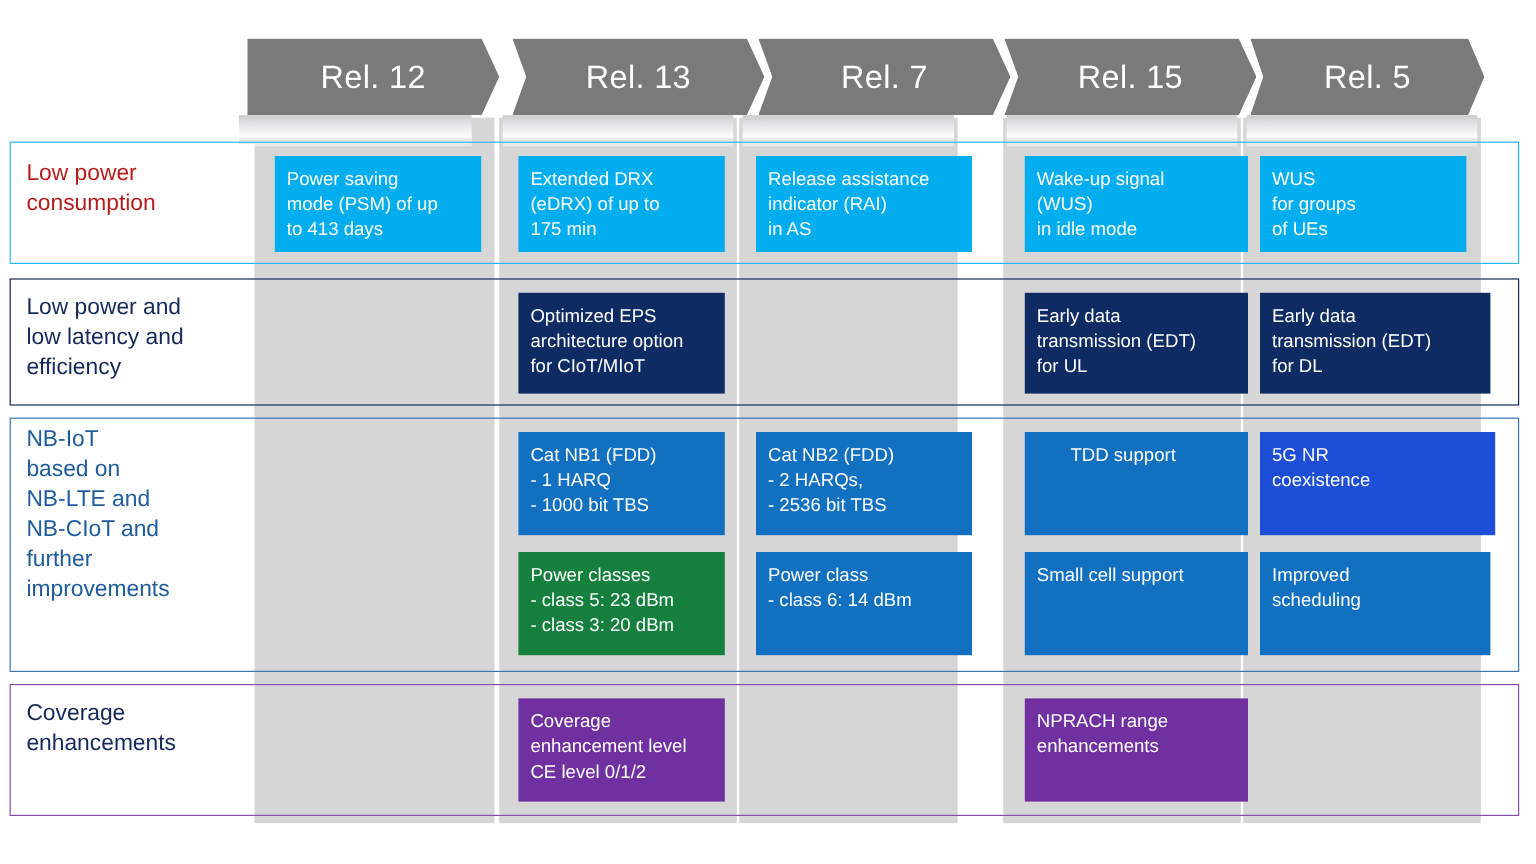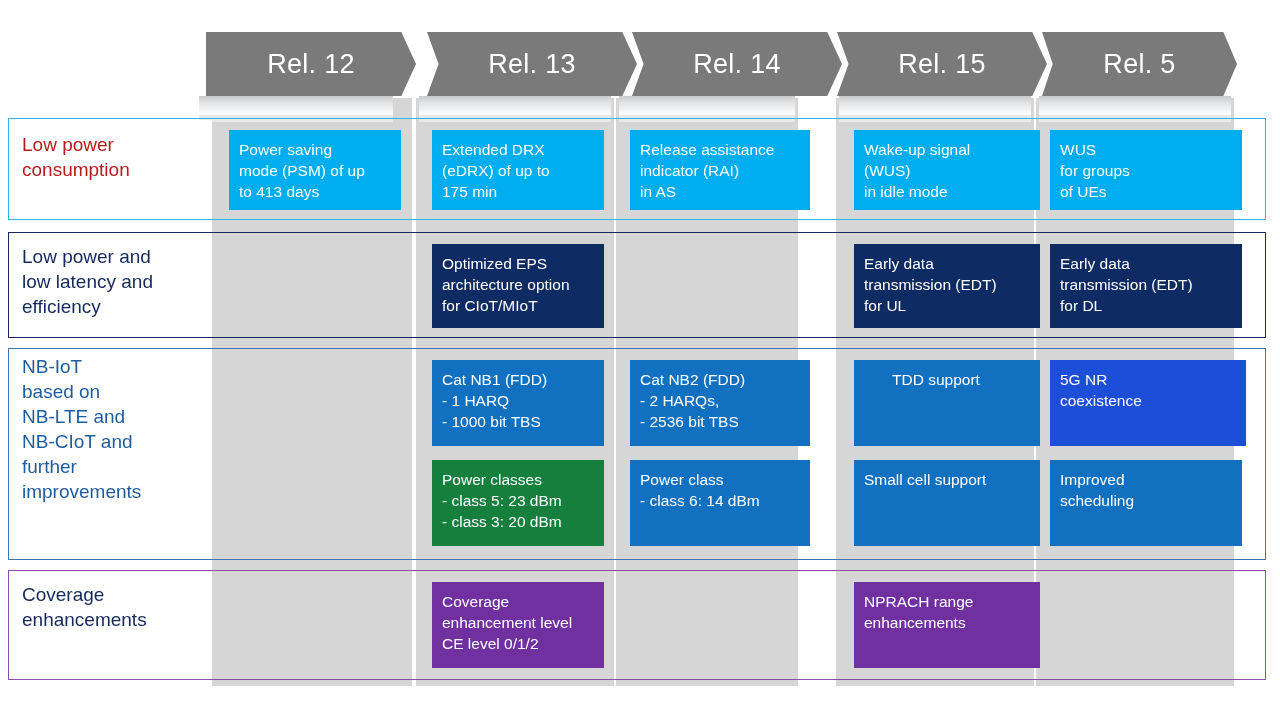--- a/index.html
+++ b/index.html
@@ -134,21 +134,21 @@
       <div class="chev-wrap" style="left: 427px; top: 32px; width: 210px; height: 92px;">
         <div class="chev" style="clip-path: polygon(0% 0%, 5.5% 50%, 0% 100%, 93% 100%, 100% 50%, 93% 0%);">
           <span class="chev-label">Rel. 13</span>
         </div>
         <div class="shelf" style="width: 192px; left: -8px;">
           <div class="shelf-inner"></div>
         </div>
       </div>
       <div class="chev-wrap" style="left: 632px; top: 32px; width: 210px; height: 92px;">
         <div class="chev" style="clip-path: polygon(0% 0%, 5.5% 50%, 0% 100%, 93% 100%, 100% 50%, 93% 0%);">
-          <span class="chev-label">Rel. 14</span>
+          <span class="chev-label">Rel. 7</span>
         </div>
         <div class="shelf" style="width: 176px; left: -13px;">
           <div class="shelf-inner"></div>
         </div>
       </div>
       <div class="chev-wrap" style="left: 837px; top: 32px; width: 210px; height: 92px;">
         <div class="chev" style="clip-path: polygon(0% 0%, 5.5% 50%, 0% 100%, 93% 100%, 100% 50%, 93% 0%);">
           <span class="chev-label">Rel. 15</span>
         </div>
         <div class="shelf" style="width: 192px; left: 2px;">
@@ -176,21 +176,21 @@
 to 413 days</div>
         <div class="cell" style="left: 424px; width: 172px; top: 12px; height: 80px; background: rgb(0, 174, 239);">Extended DRX
 (eDRX) of up to
 175 min</div>
         <div class="cell" style="left: 622px; width: 180px; top: 12px; height: 80px; background: rgb(0, 174, 239);">Release assistance
 indicator (RAI)
 in AS</div>
         <div class="cell" style="left: 846px; width: 186px; top: 12px; height: 80px; background: rgb(0, 174, 239);">Wake-up signal
 (WUS)
 in idle mode</div>
-        <div class="cell" style="left: 1042px; width: 192px; top: 12px; height: 80px; background: rgb(0, 174, 239);">WUS
+        <div class="cell" style="left: 1042px; width: 172px; top: 12px; height: 80px; background: rgb(0, 174, 239);">WUS
 for groups
 of UEs</div>
       </div>
       <div class="row" style="top: 232px; width: 1258px; height: 106px;">
         <div class="row-box" style="width: 1258px; height: 106px; border: 1.6px solid rgb(22, 41, 91); background: transparent;"></div>
         <div style="position: absolute; left: 2px; top: 2px; width: 202px; height: 102px; background: rgb(255, 255, 255); z-index: 11;"></div>
         <div class="row-label" style="top: 12px; color: rgb(22, 41, 91);">Low power and
 low latency and
 efficiency</div>
         <div class="cell" style="left: 424px; width: 172px; top: 12px; height: 84px; background: rgb(15, 43, 99);">Optimized EPS

